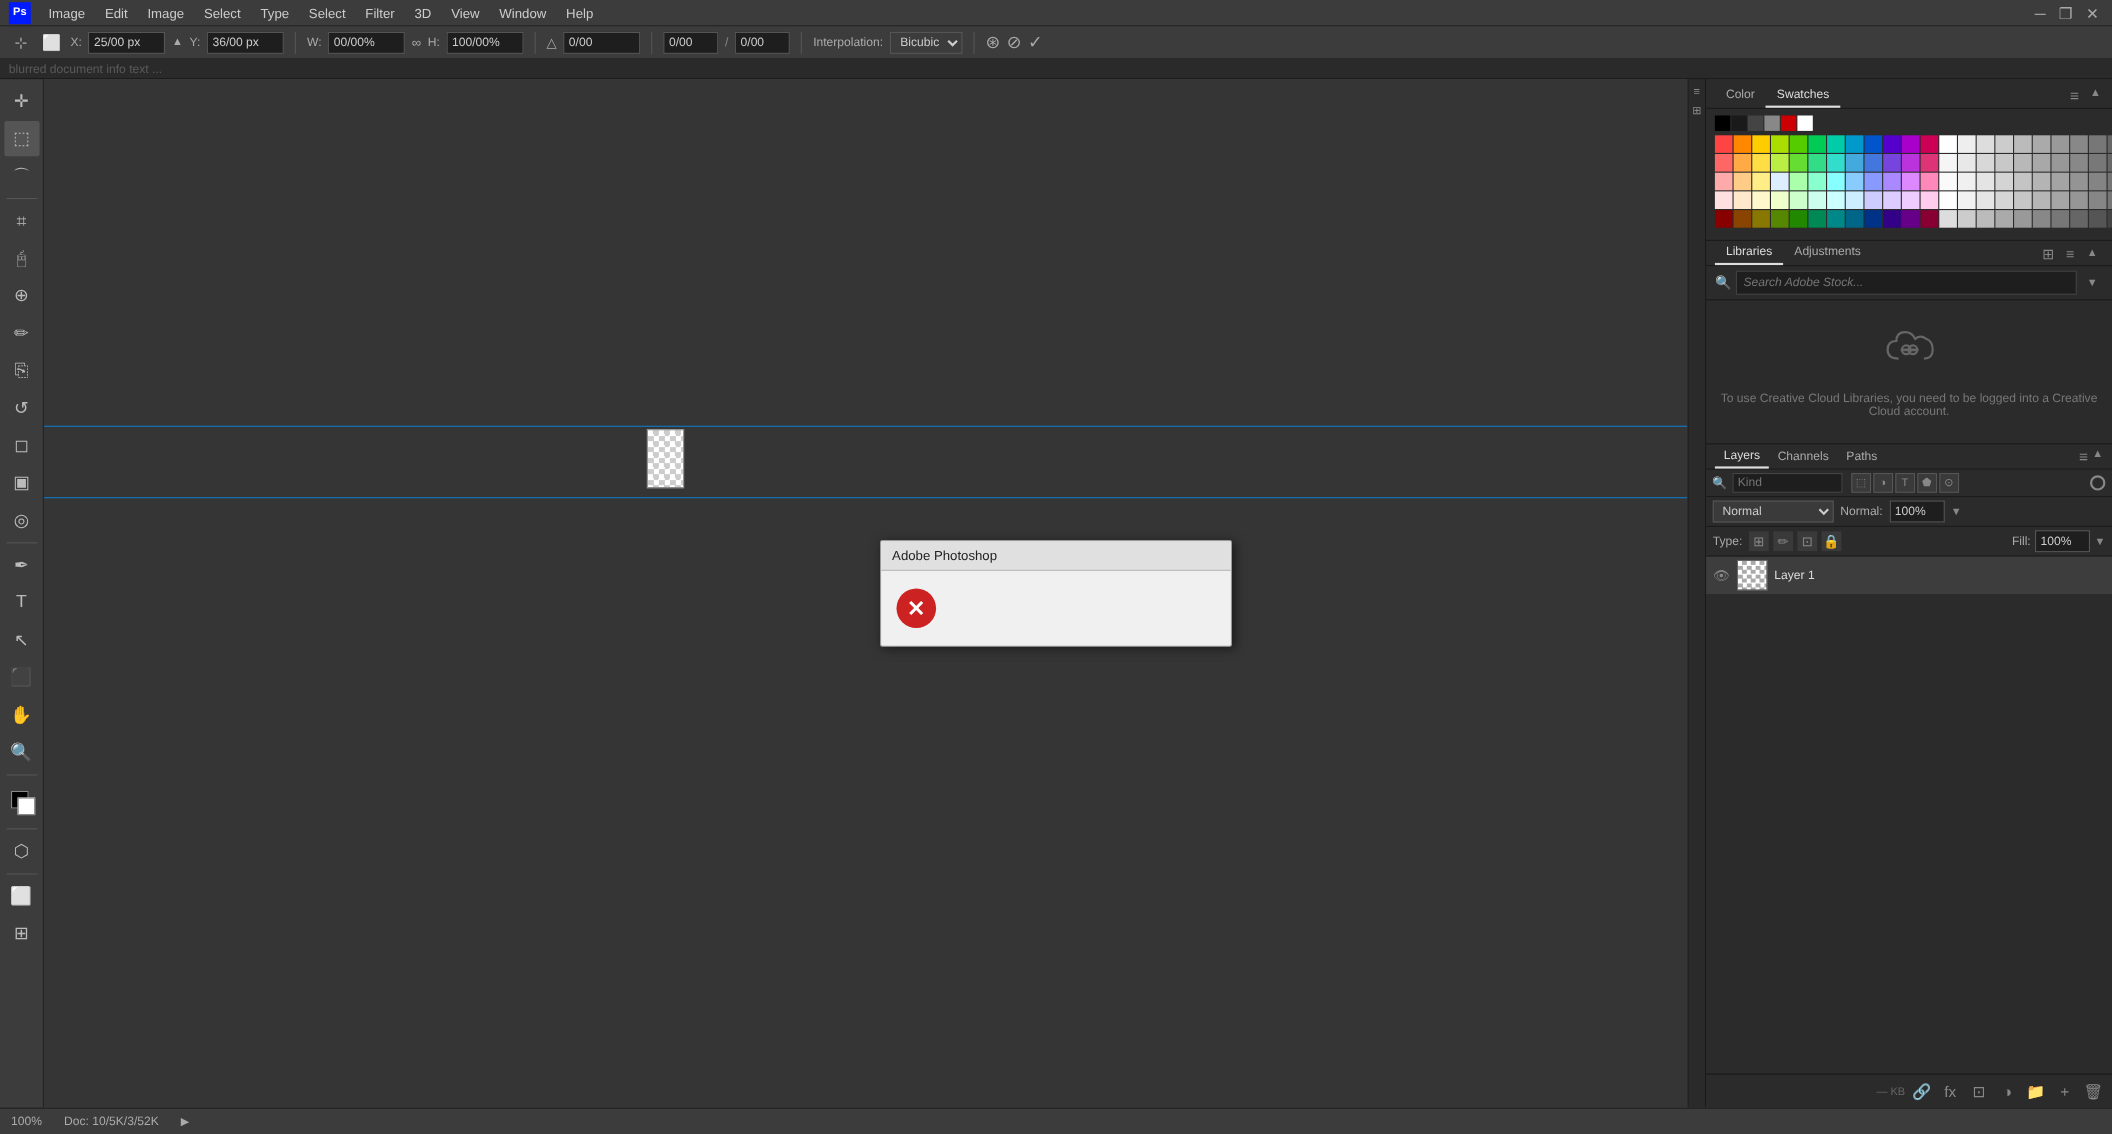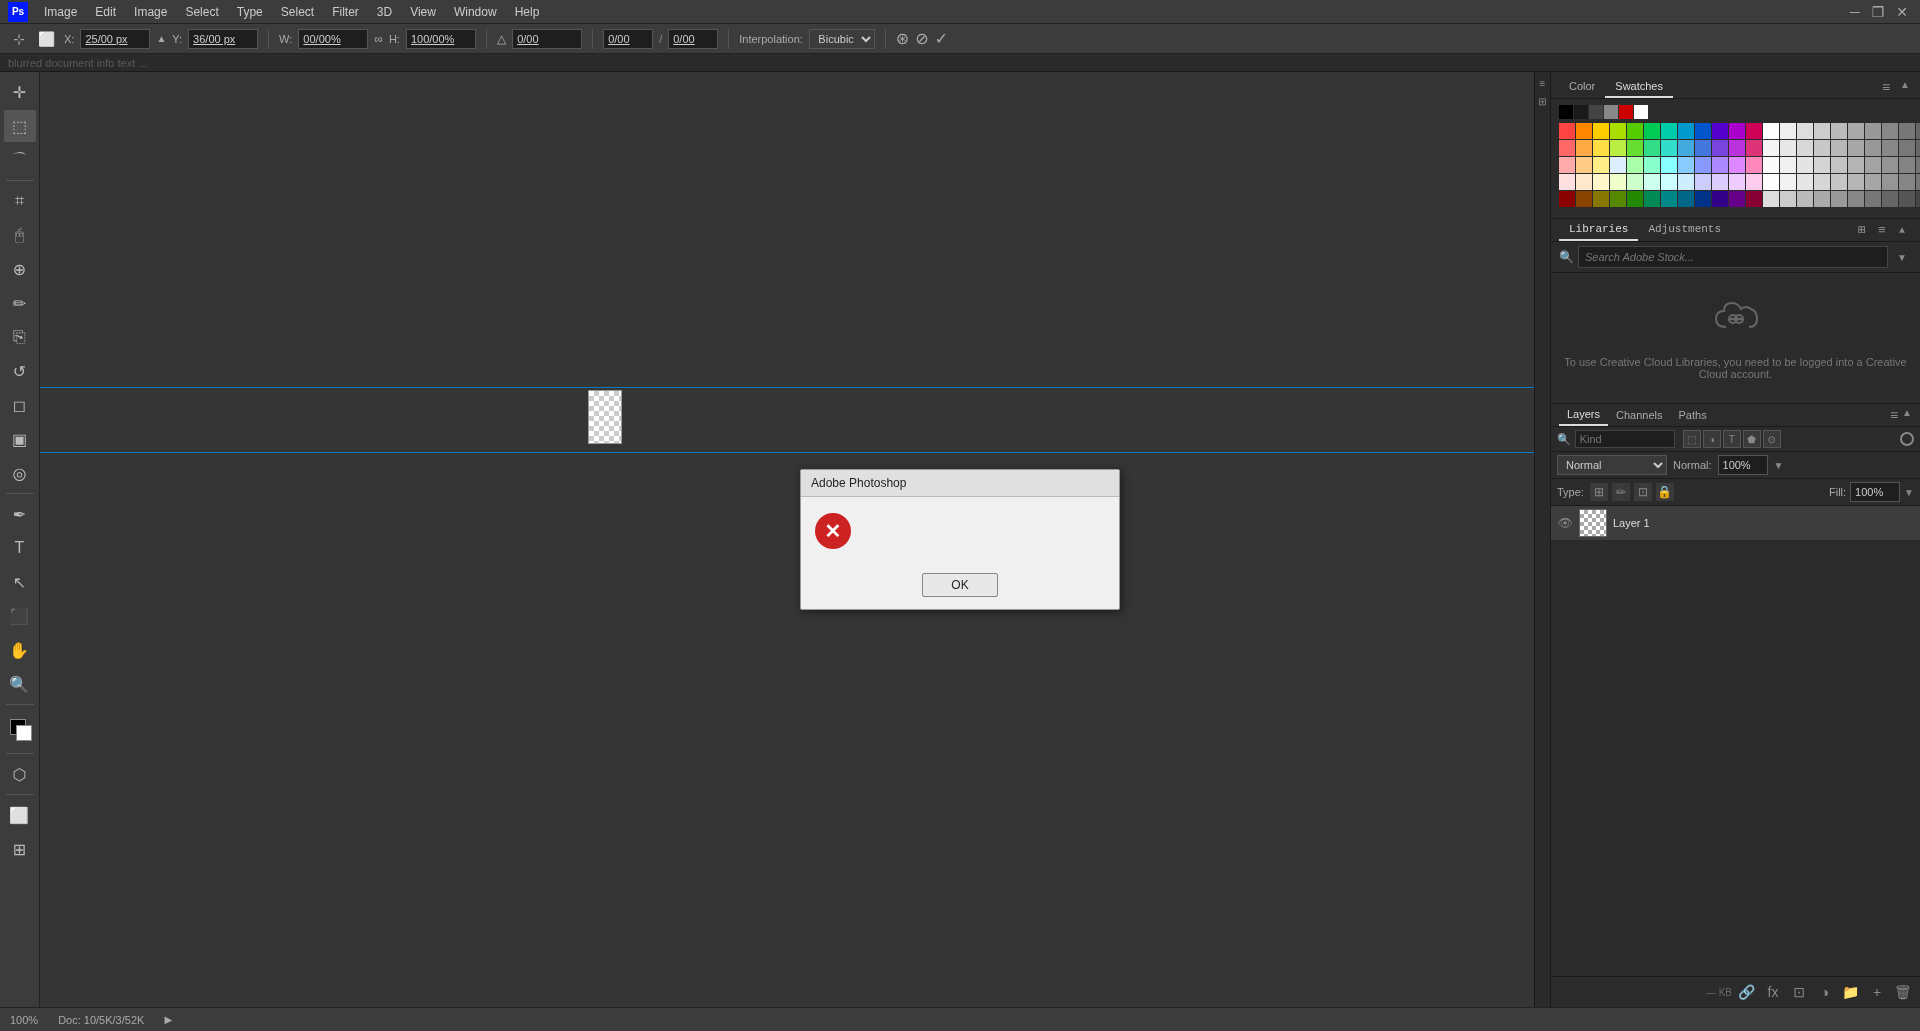--- a/index.html
+++ b/index.html
@@ -67,21 +67,20 @@
       font-size: 14px;
     }
     .options-input {
       background: #1e1e1e;
       border: 1px solid #555;
       color: #ccc;
       padding: 1px 4px;
       font-size: 11px;
       width: 70px;
       height: 20px;
-      text-decoration: underline;
     }
     .options-label { color: #aaa; font-size: 11px; }
     .options-sep { width: 1px; height: 20px; background: #555; margin: 0 4px; }
     .options-select {
       background: #3c3c3c;
       border: 1px solid #555;
       color: #ccc;
       padding: 1px 4px;
       font-size: 11px;
       height: 20px;
@@ -235,21 +234,20 @@
     
     #libraries-panel {
       border-bottom: 1px solid #1a1a1a;
       flex-shrink: 0;
     }
     .libraries-panel-tabs {
       display: flex;
       align-items: center;
       padding: 0 8px;
       border-bottom: 1px solid #1a1a1a;
-      font-family: Liberation Mono, monospace;
     }
     .libraries-search {
       display: flex;
       align-items: center;
       padding: 4px 8px;
       gap: 4px;
       border-bottom: 1px solid #1a1a1a;
     }
     .libraries-search input {
       flex: 1;
@@ -953,17 +951,14 @@
     <div id="dialog-title-bar">
       <span>Adobe Photoshop</span>
     </div>
     <div id="dialog-body">
       <div class="dialog-error-icon">
         <div class="dialog-error-circle">
           <span>✕</span>
         </div>
       </div>
     </div>
-    <div id="dialog-footer">
-      <button id="dialog-ok-btn">OK</button>
-    </div>
   </div>
 </div>
 
 </body></html>

